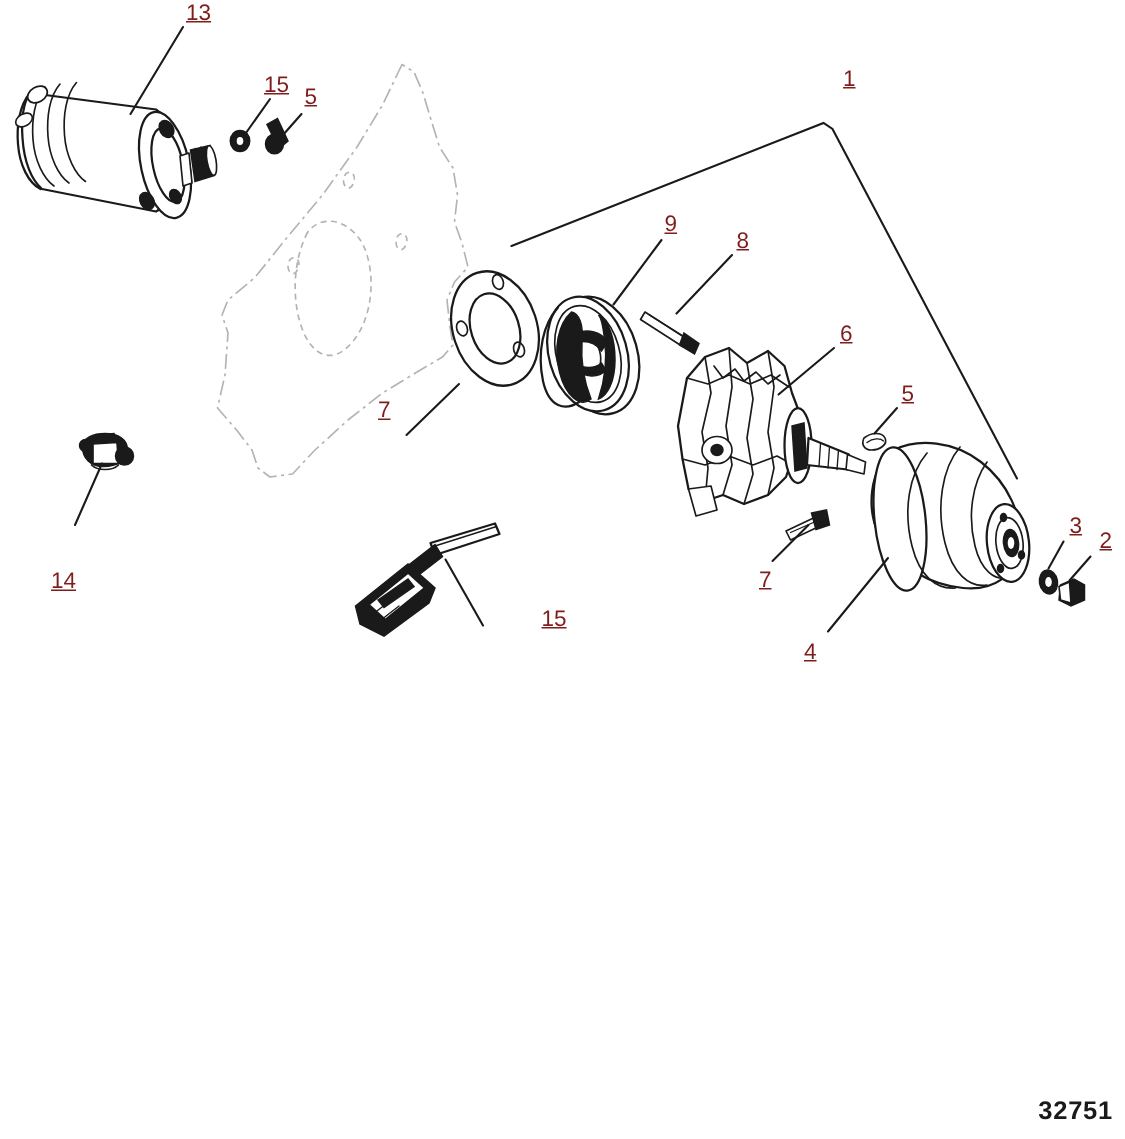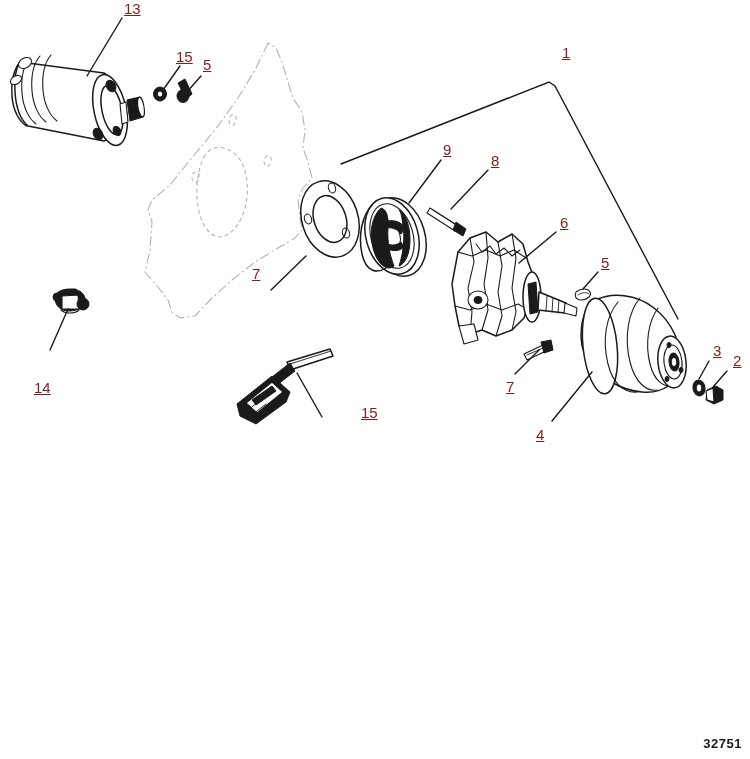--- a/index.html
+++ b/index.html
@@ -35,21 +35,21 @@
     line-height: 1;
     white-space: nowrap;
     letter-spacing: 0px;
     text-decoration: underline;
   }
   #figure-code {
     position: absolute;
     right: 8px;
     bottom: 8px;
     font-family: "Liberation Sans", sans-serif;
-    font-size: 13px;
+    font-size: 17px;
     font-weight: bold;
     color: #1a1a1a;
     letter-spacing: 0.5px;
   }
 </style>
 </head>
 <body>
 
 <div id="diagram-root">
 

